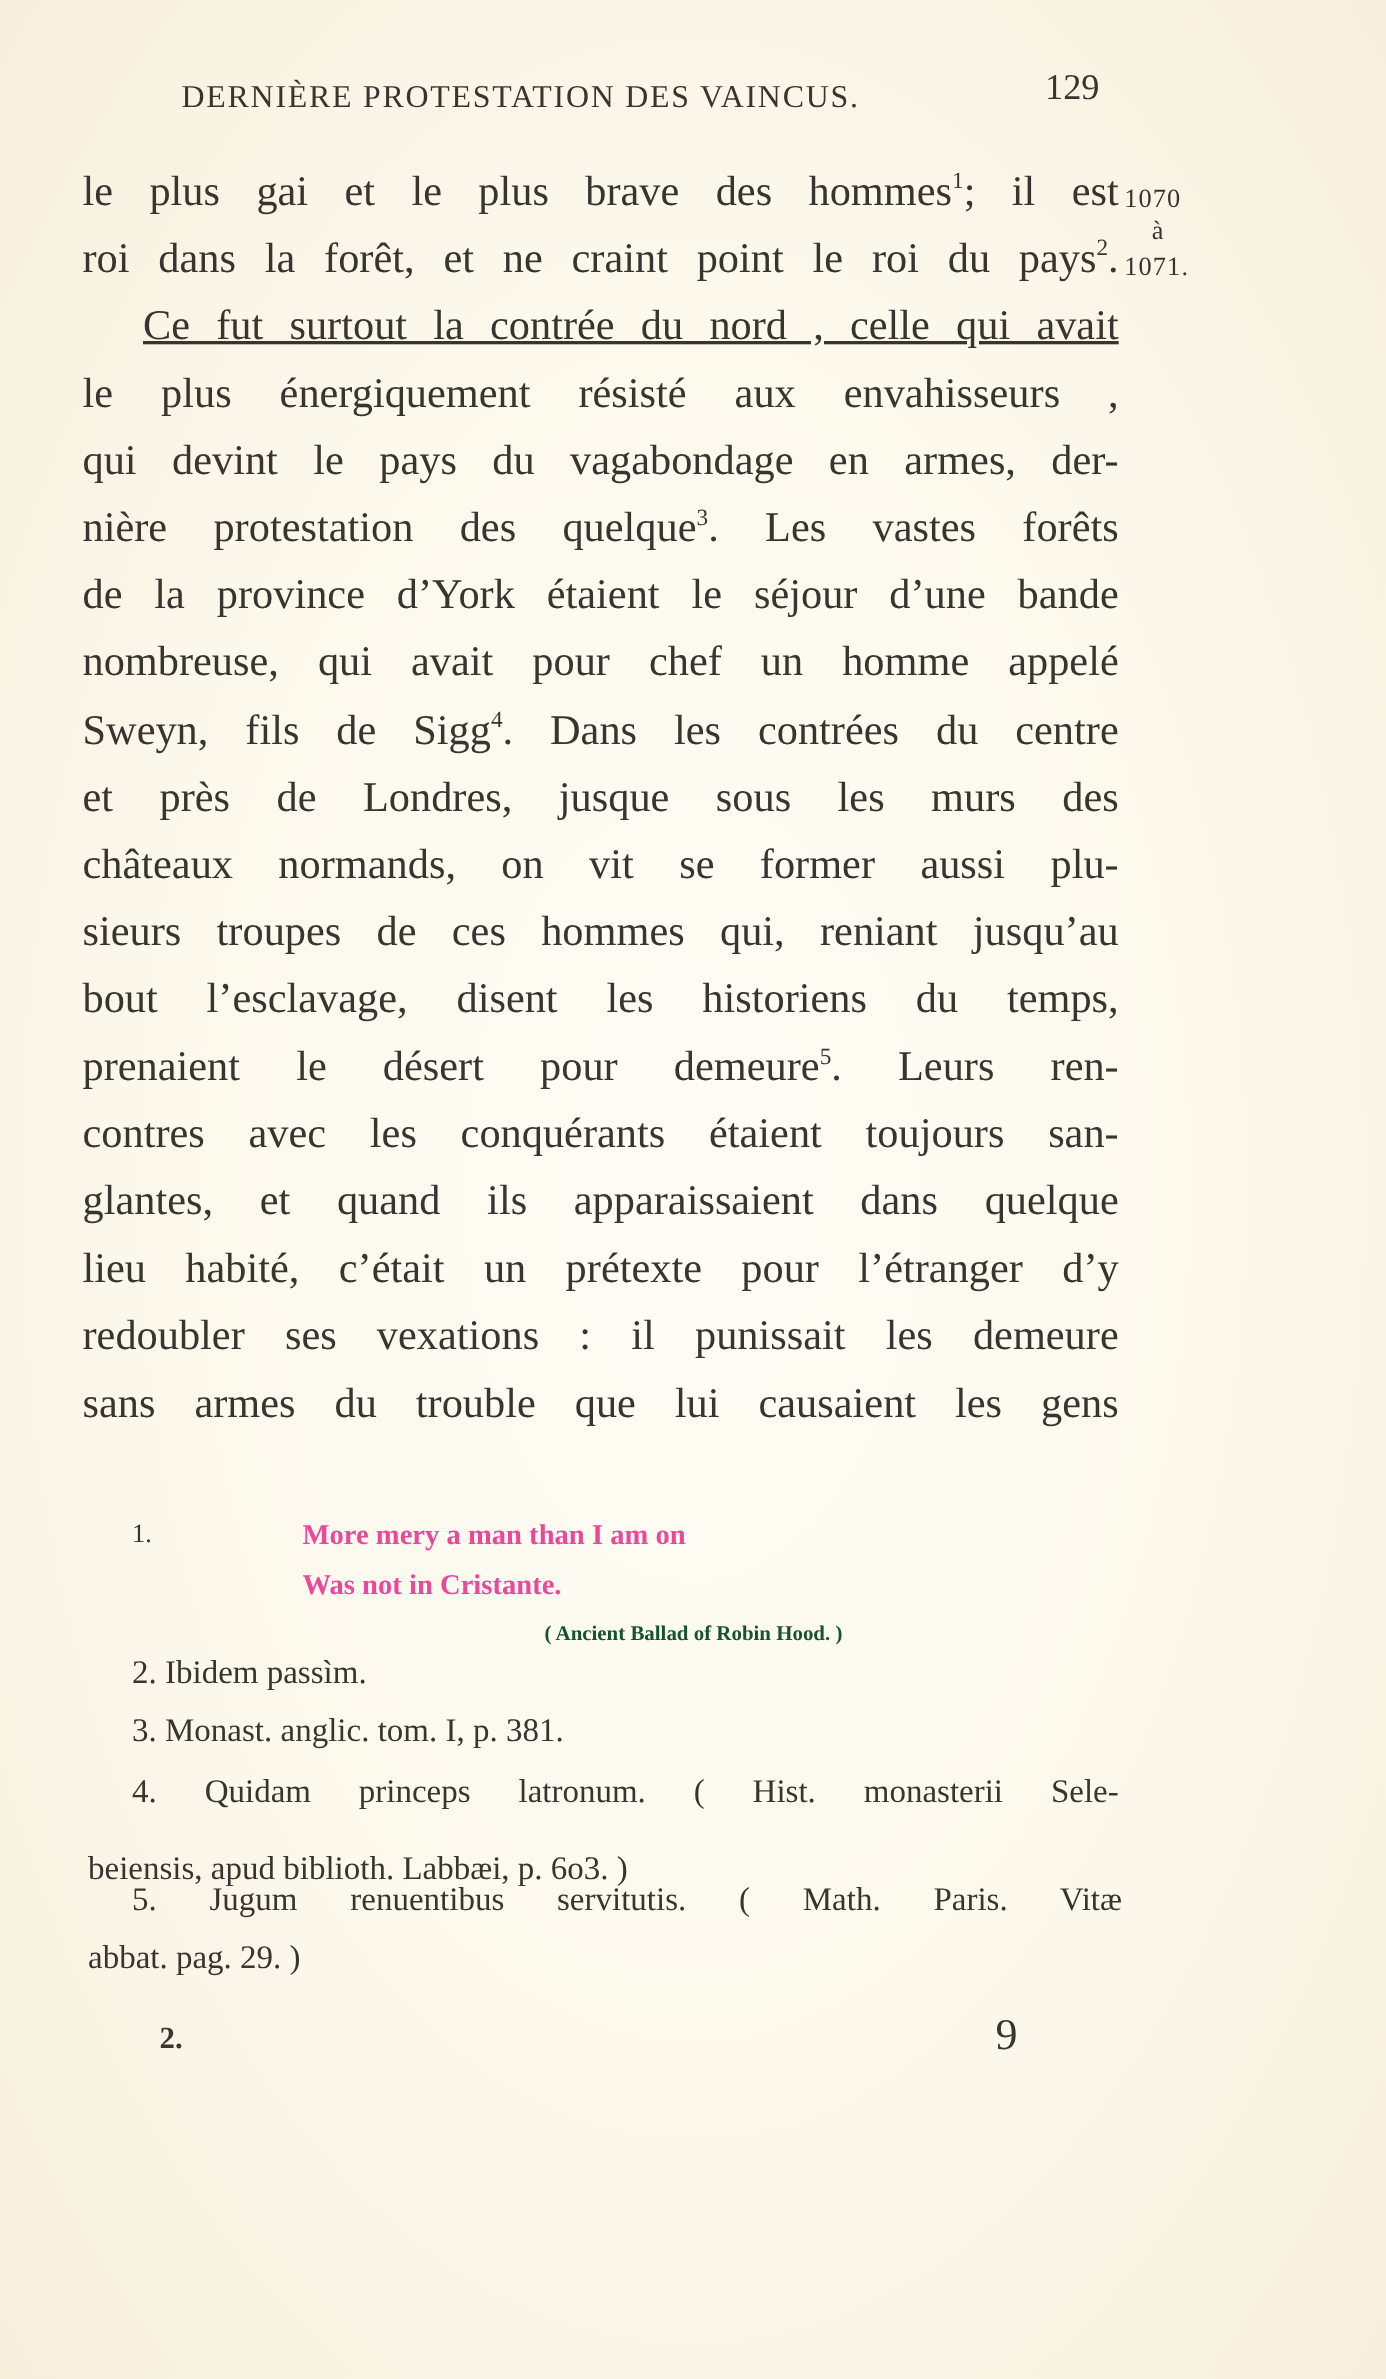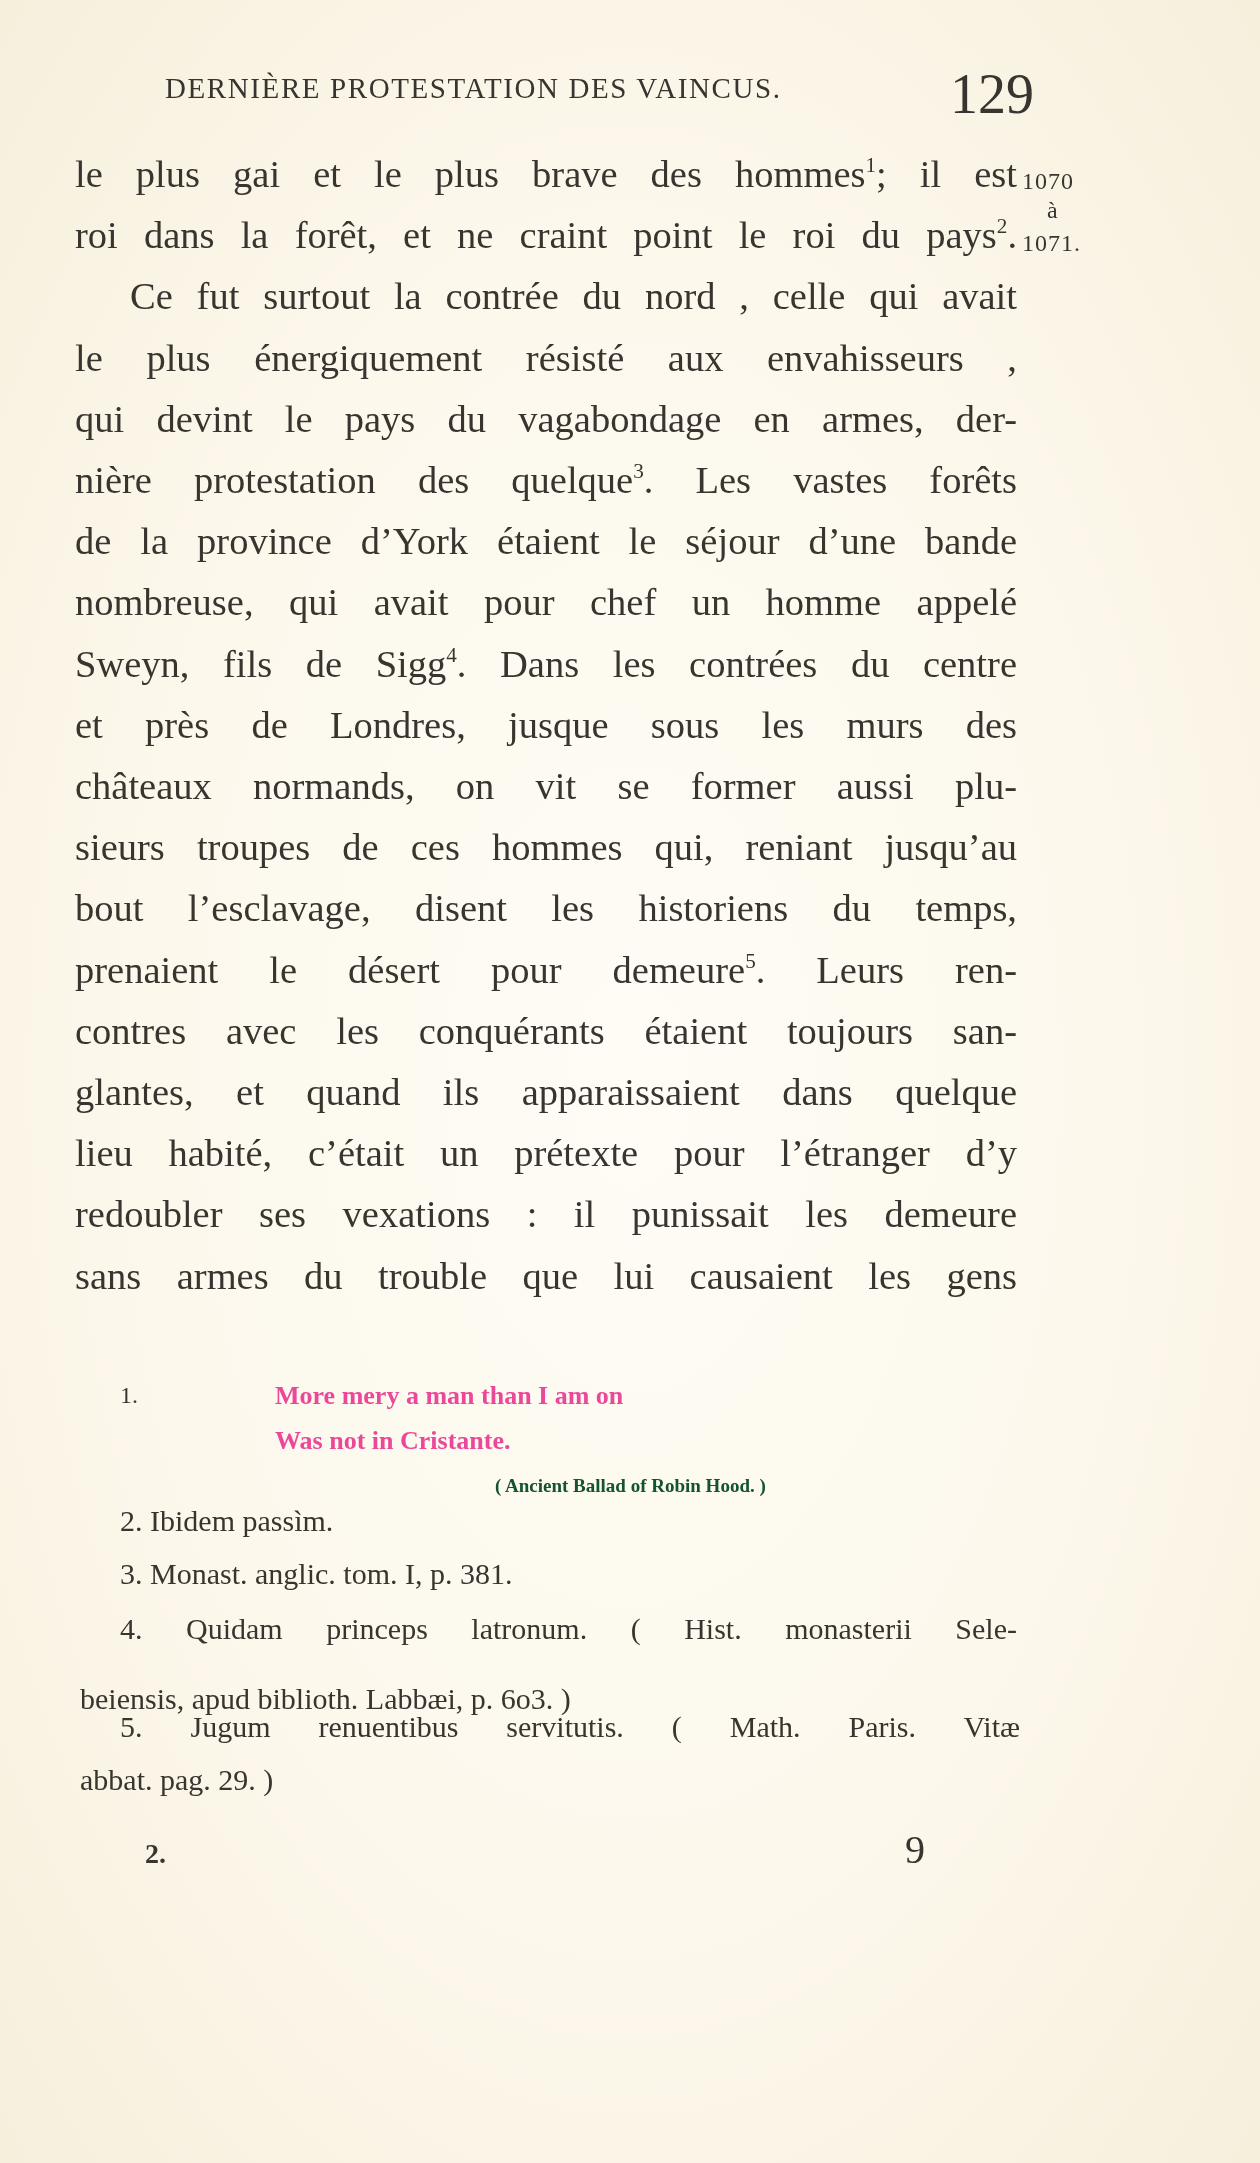--- a/index.html
+++ b/index.html
@@ -9,27 +9,27 @@
     position: relative;
     font-family: "Liberation Serif", "DejaVu Serif", serif;
     color: #3a3430;
   }
   .abs { position: absolute; white-space: nowrap; }
   .runhead {
     top: 72px; left: 165px;
     font-size: 29px; letter-spacing: 1.6px;
     font-variant: small-caps; text-transform: uppercase;
   }
-  .pagenum { top: 62px; left: 950px; font-size: 56px; }
+  .pagenum { top: 62px; left: 950px; font-size: 33px; }
   .body-line {
     left: 75px; width: 942px;
     font-size: 38.5px; line-height: 1;
     text-align: justify; text-align-last: justify;
   }
-  .body-line.indent { left: 130px; width: 887px; }
+  .body-line.indent { left: 130px; width: 887px; text-decoration: underline; }
   .margin { font-size: 24px; letter-spacing: 1px; }
   .fn { font-size: 30px; line-height: 1; }
   .fn-verse { font-size: 26px; font-weight: bold; color: #ec4899; }
   .fn-attrib { font-size: 19px; font-weight: bold; color: #14532d; }
   .fn-just { width: 942px; text-align: justify; text-align-last: justify; }
   .sig { font-size: 28px; font-weight: bold; }
   .sig-num { font-size: 40px; }
   sup { font-size: 55%; vertical-align: 0.7em; line-height: 0; }
 </style>
 </head>

